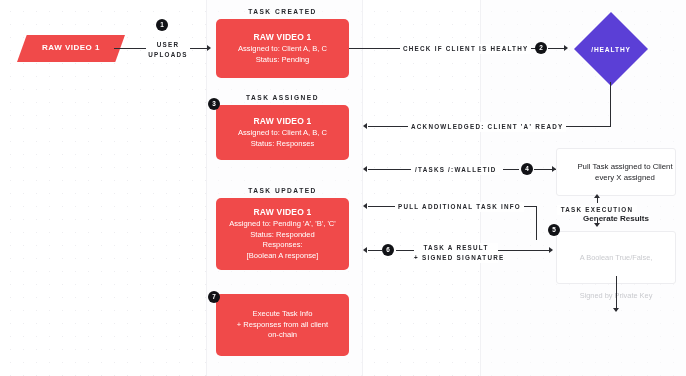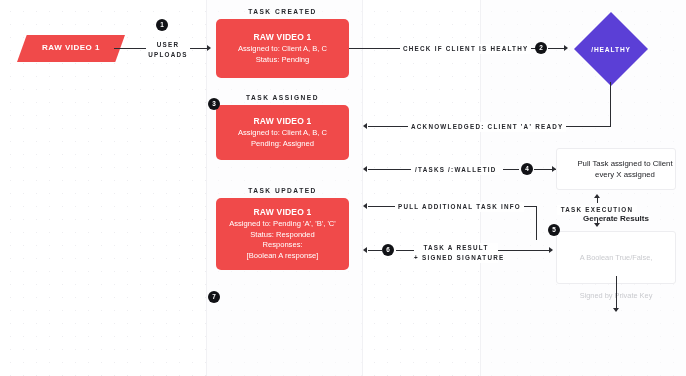--- a/index.html
+++ b/index.html
@@ -260,21 +260,21 @@
     <div class="diamond-shape"></div>
     <span class="diamond-text">/HEALTHY</span>
   </div>
 
   <div class="stage-label" style="left:216px; top:94px; width:133px;">
     <span>TASK ASSIGNED</span>
   </div>
   <div class="redbox" style="left:216px; top:105px; width:133px; height:55px;">
     <span class="line title">RAW VIDEO 1</span>
     <span class="line sub">Assigned to: Client A, B, C</span>
-    <span class="line sub">Pending: Assigned</span>
+    <span class="line sub">Status: Responses</span>
   </div>
   <div class="marker" style="left:208px; top:98px;">
     <span>3</span>
   </div>
 
   <div class="vline" style="left:610px; top:82px; height:44px;"></div>
   <div class="hline" style="left:555px; top:126px; width:56px;"></div>
   <div class="hline" style="left:368px; top:126px; width:41px;"></div>
   <div class="arrow left" style="left:363px; top:123px;"></div>
   <div class="edge-label" style="left:408px; top:122px;">
@@ -286,21 +286,21 @@
   <div class="hline" style="left:534px; top:169px; width:22px;"></div>
   <div class="arrow left" style="left:363px; top:166px;"></div>
   <div class="arrow right" style="left:552px; top:166px;"></div>
   <div class="edge-label" style="left:412px; top:165px;">
     <span>/TASKS  /:WALLETID</span>
   </div>
   <div class="marker" style="left:521px; top:163px;">
     <span>4</span>
   </div>
 
-  <div class="lightbox" style="left:556px; top:148px; width:120px; height:42px;padding-left:23px;">
+  <div class="lightbox" style="left:556px; top:148px; width:120px; height:48px;padding-left:23px;">
     <span class="lb-body">Pull Task assigned to Client</span>
     <span class="lb-body">every X assigned</span>
   </div>
 
   <div class="stage-label" style="left:216px; top:187px; width:133px;">
     <span>TASK UPDATED</span>
   </div>
   <div class="redbox" style="left:216px; top:198px; width:133px; height:72px;">
     <span class="line title">RAW VIDEO 1</span>
     <span class="line sub">Assigned to: Pending 'A', 'B', 'C'</span>
@@ -344,17 +344,22 @@
     <span class="lb-muted">Signed by Private Key</span>
   </div>
   <div class="marker" style="left:548px; top:224px;">
     <span>5</span>
   </div>
 
   <div class="vline" style="left:616px; top:276px; height:35px;"></div>
   <div class="arrow down" style="left:613px; top:308px;"></div>
 
 
+  <div class="redbox" style="left:216px; top:294px; width:133px; height:62px;">
+    <span class="line sub">Execute Task Info</span>
+    <span class="line sub">+ Responses from all client</span>
+    <span class="line sub">on-chain</span>
+  </div>
   <div class="marker" style="left:208px; top:291px;">
     <span>7</span>
   </div>
 
 </div>
 
 </body></html>

